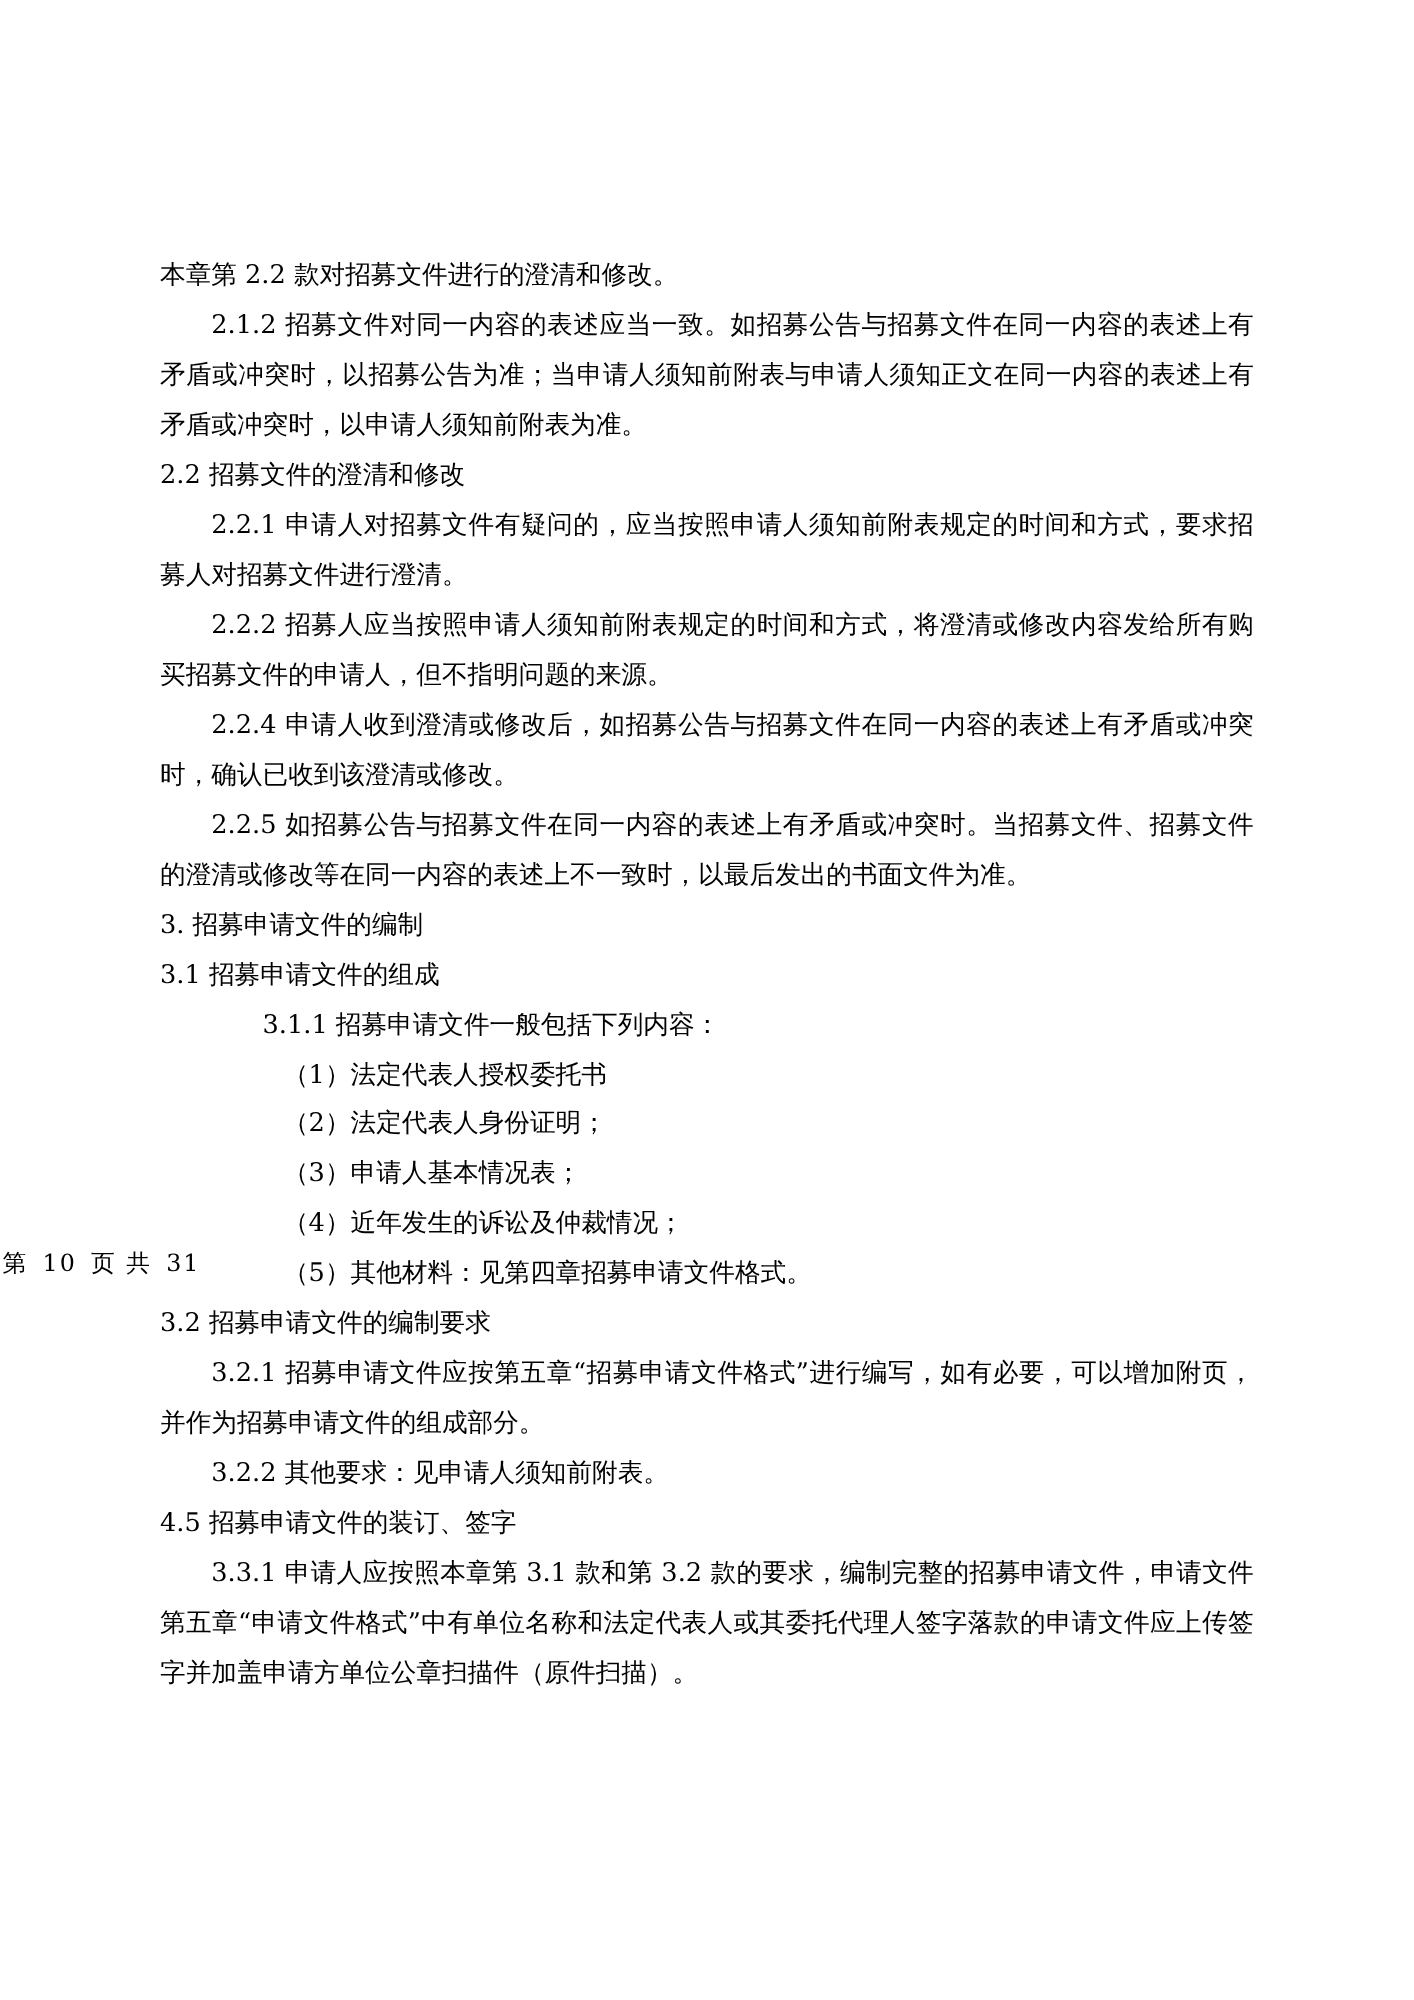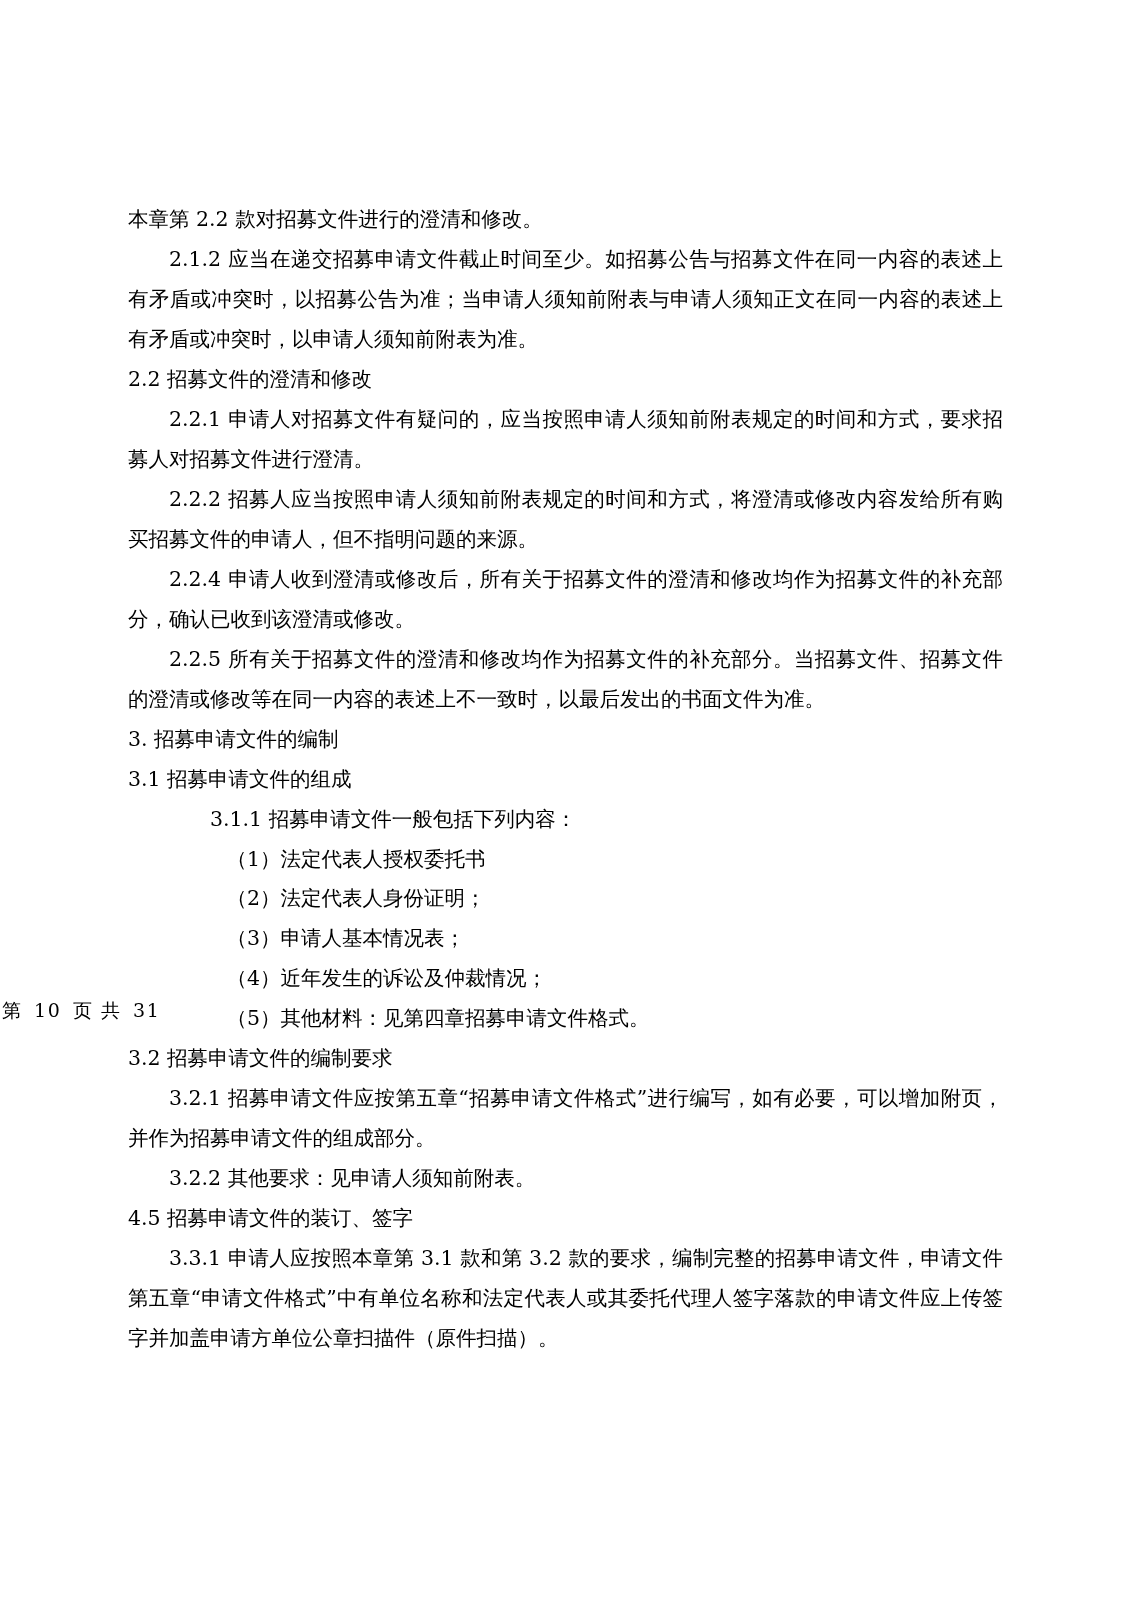--- a/index.html
+++ b/index.html
@@ -48,26 +48,26 @@
   }
   .footer span { margin: 0 2px; }
 </style>
 </head>
 <body>
 
 <div class="page">
   <div class="doc-body">
 
     <p class="para flush">本章第 2.2 款对招募文件进行的澄清和修改。</p>
-    <p class="para indent-1">2.1.2 应当在递交招募申请文件截止时间至少。如招募公告与招募文件在同一内容的表述上有矛盾或冲突时，以招募公告为准；当申请人须知前附表与申请人须知正文在同一内容的表述上有矛盾或冲突时，以申请人须知前附表为准。</p>
+    <p class="para indent-1">2.1.2 招募文件对同一内容的表述应当一致。如招募公告与招募文件在同一内容的表述上有矛盾或冲突时，以招募公告为准；当申请人须知前附表与申请人须知正文在同一内容的表述上有矛盾或冲突时，以申请人须知前附表为准。</p>
     <p class="para flush">2.2  招募文件的澄清和修改</p>
     <p class="para indent-1">2.2.1  申请人对招募文件有疑问的，应当按照申请人须知前附表规定的时间和方式，要求招募人对招募文件进行澄清。</p>
     <p class="para indent-1">2.2.2   招募人应当按照申请人须知前附表规定的时间和方式，将澄清或修改内容发给所有购买招募文件的申请人，但不指明问题的来源。</p>
-    <p class="para indent-1">2.2.4  申请人收到澄清或修改后，所有关于招募文件的澄清和修改均作为招募文件的补充部分，确认已收到该澄清或修改。</p>
-    <p class="para indent-1">2.2.5 所有关于招募文件的澄清和修改均作为招募文件的补充部分。当招募文件、招募文件的澄清或修改等在同一内容的表述上不一致时，以最后发出的书面文件为准。</p>
+    <p class="para indent-1">2.2.4  申请人收到澄清或修改后，如招募公告与招募文件在同一内容的表述上有矛盾或冲突时，确认已收到该澄清或修改。</p>
+    <p class="para indent-1">2.2.5 如招募公告与招募文件在同一内容的表述上有矛盾或冲突时。当招募文件、招募文件的澄清或修改等在同一内容的表述上不一致时，以最后发出的书面文件为准。</p>
     <p class="para flush">3.   招募申请文件的编制</p>
     <p class="para flush">3.1  招募申请文件的组成</p>
     <p class="para indent-2">3.1.1  招募申请文件一般包括下列内容：</p>
     <p class="para indent-list">（1）法定代表人授权委托书</p>
     <p class="para indent-list">（2）法定代表人身份证明；</p>
     <p class="para indent-list">（3）申请人基本情况表；</p>
     <p class="para indent-list">（4）近年发生的诉讼及仲裁情况；</p>
     <p class="para indent-list">（5）其他材料：见第四章招募申请文件格式。</p>
     <p class="para flush">3.2  招募申请文件的编制要求</p>
     <p class="para indent-1">3.2.1  招募申请文件应按第五章“招募申请文件格式”进行编写，如有必要，可以增加附页，并作为招募申请文件的组成部分。</p>

